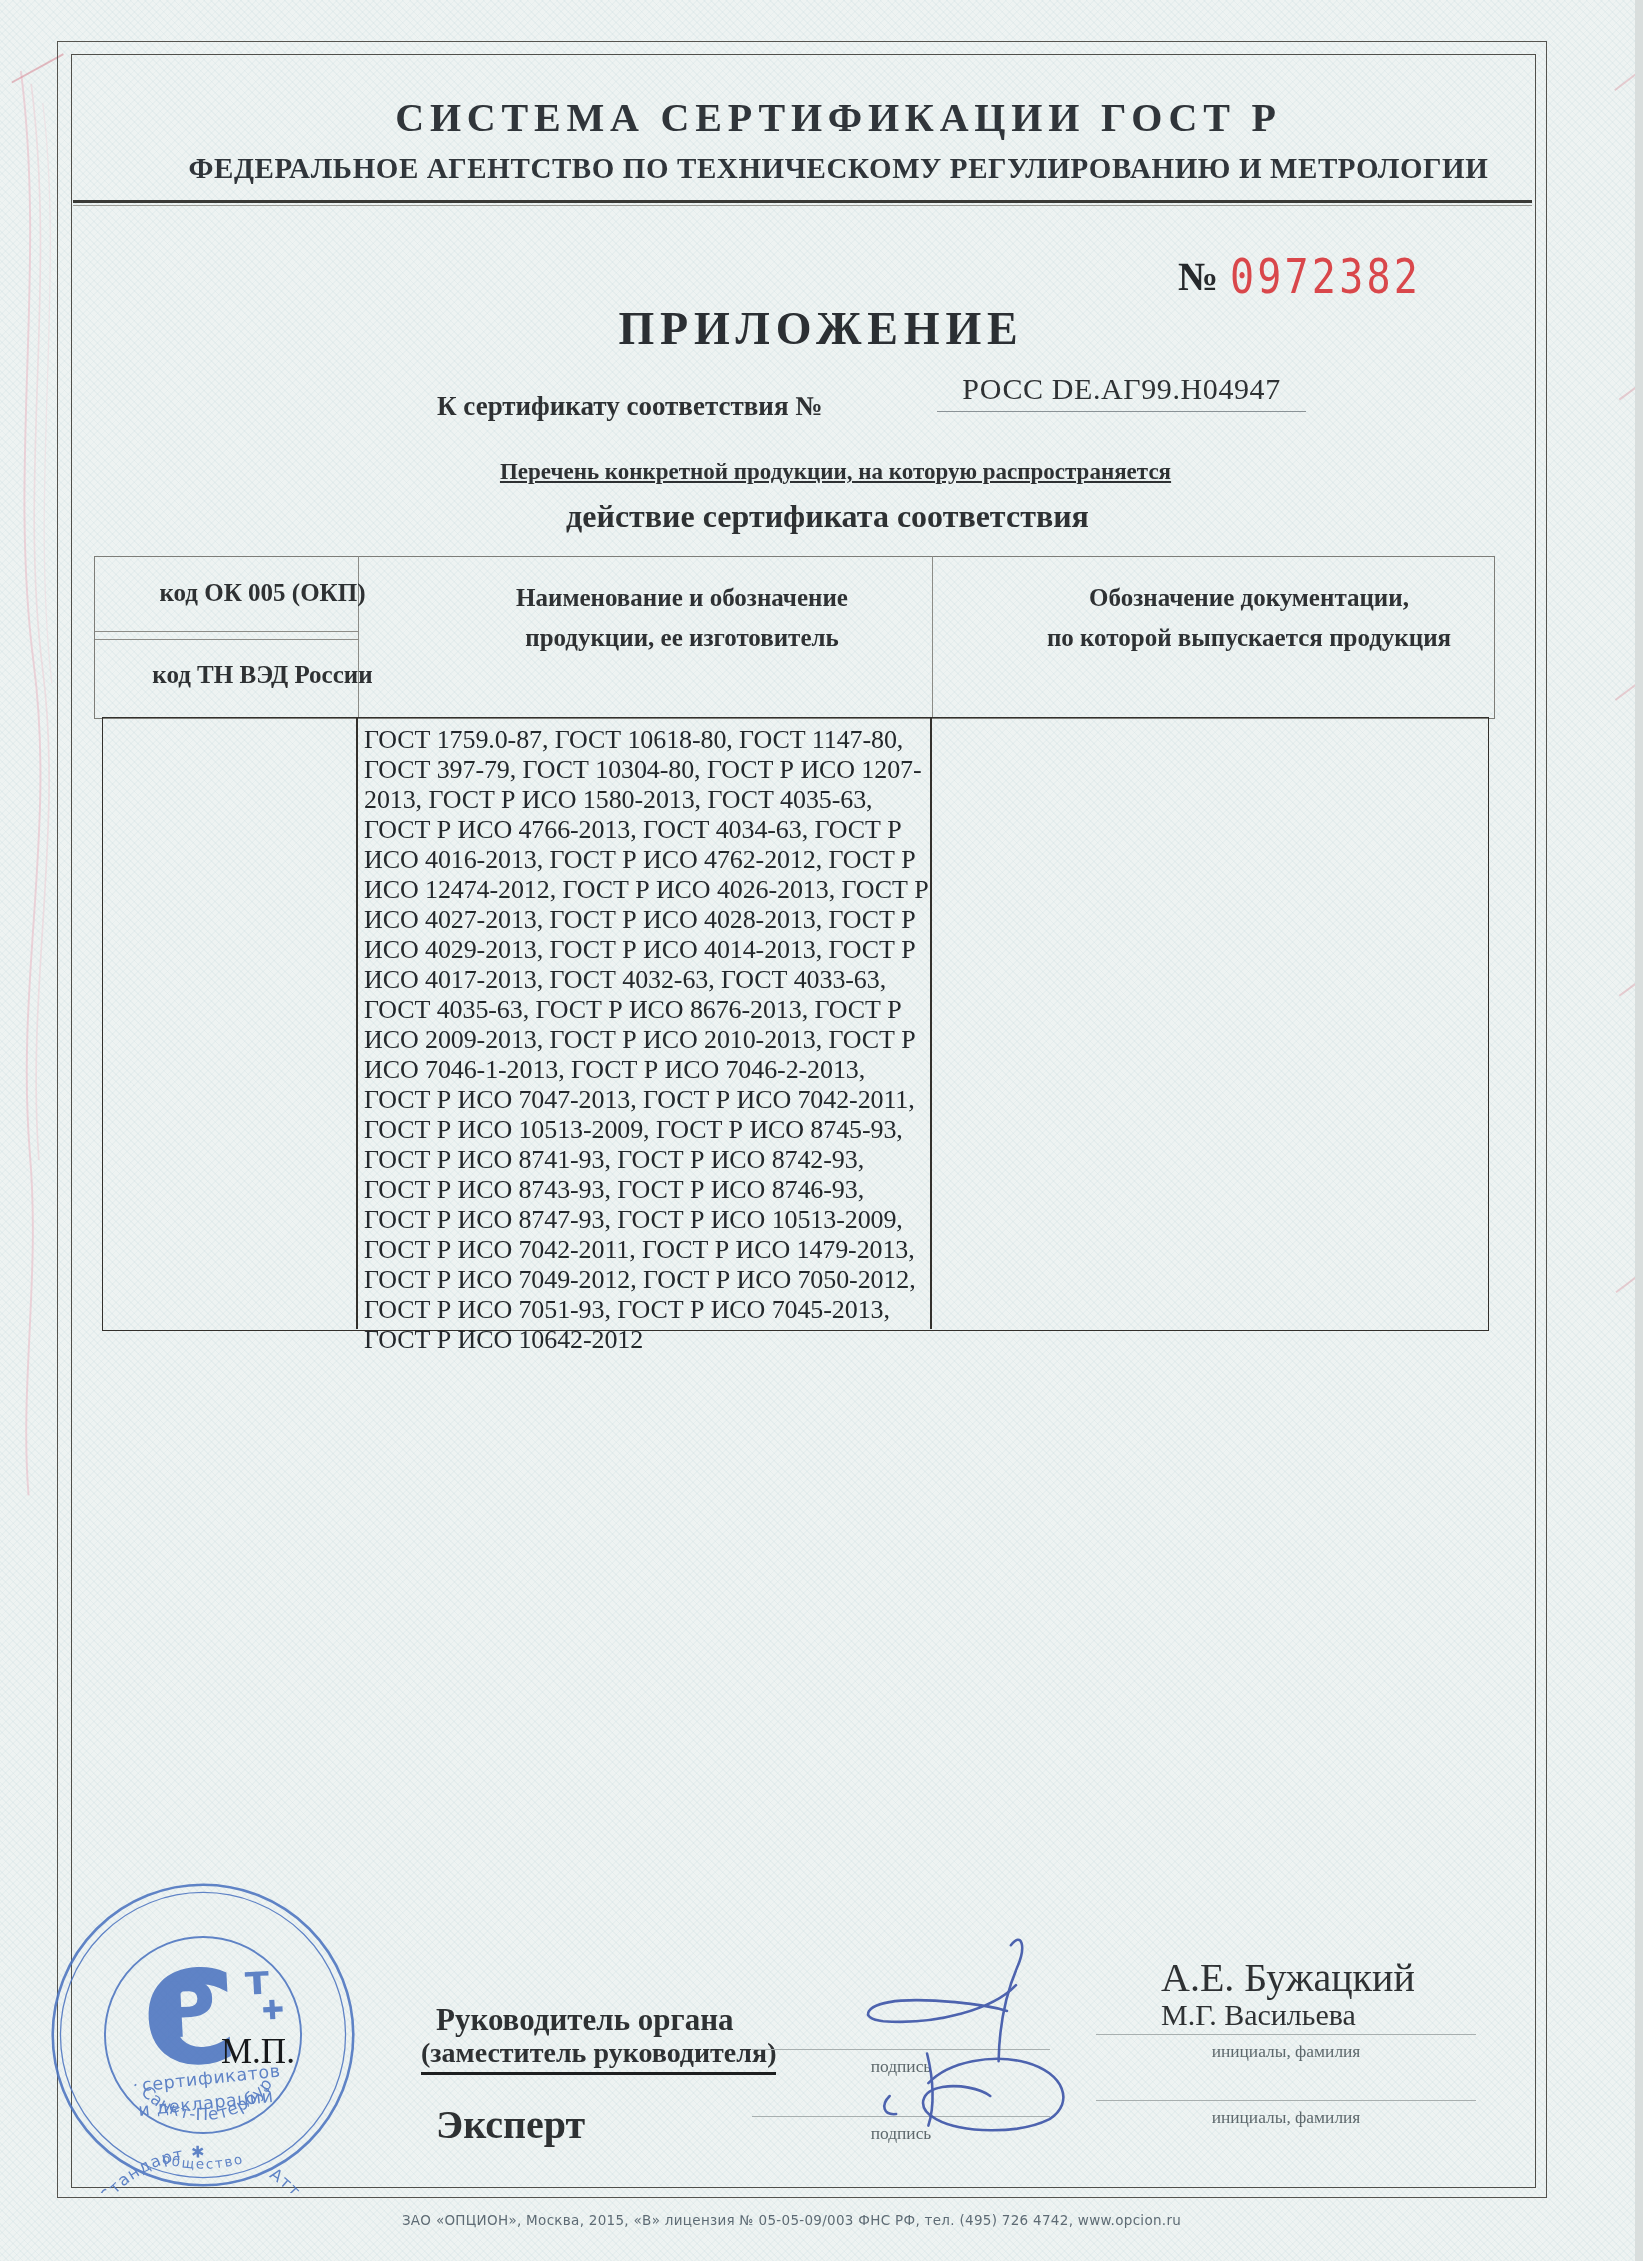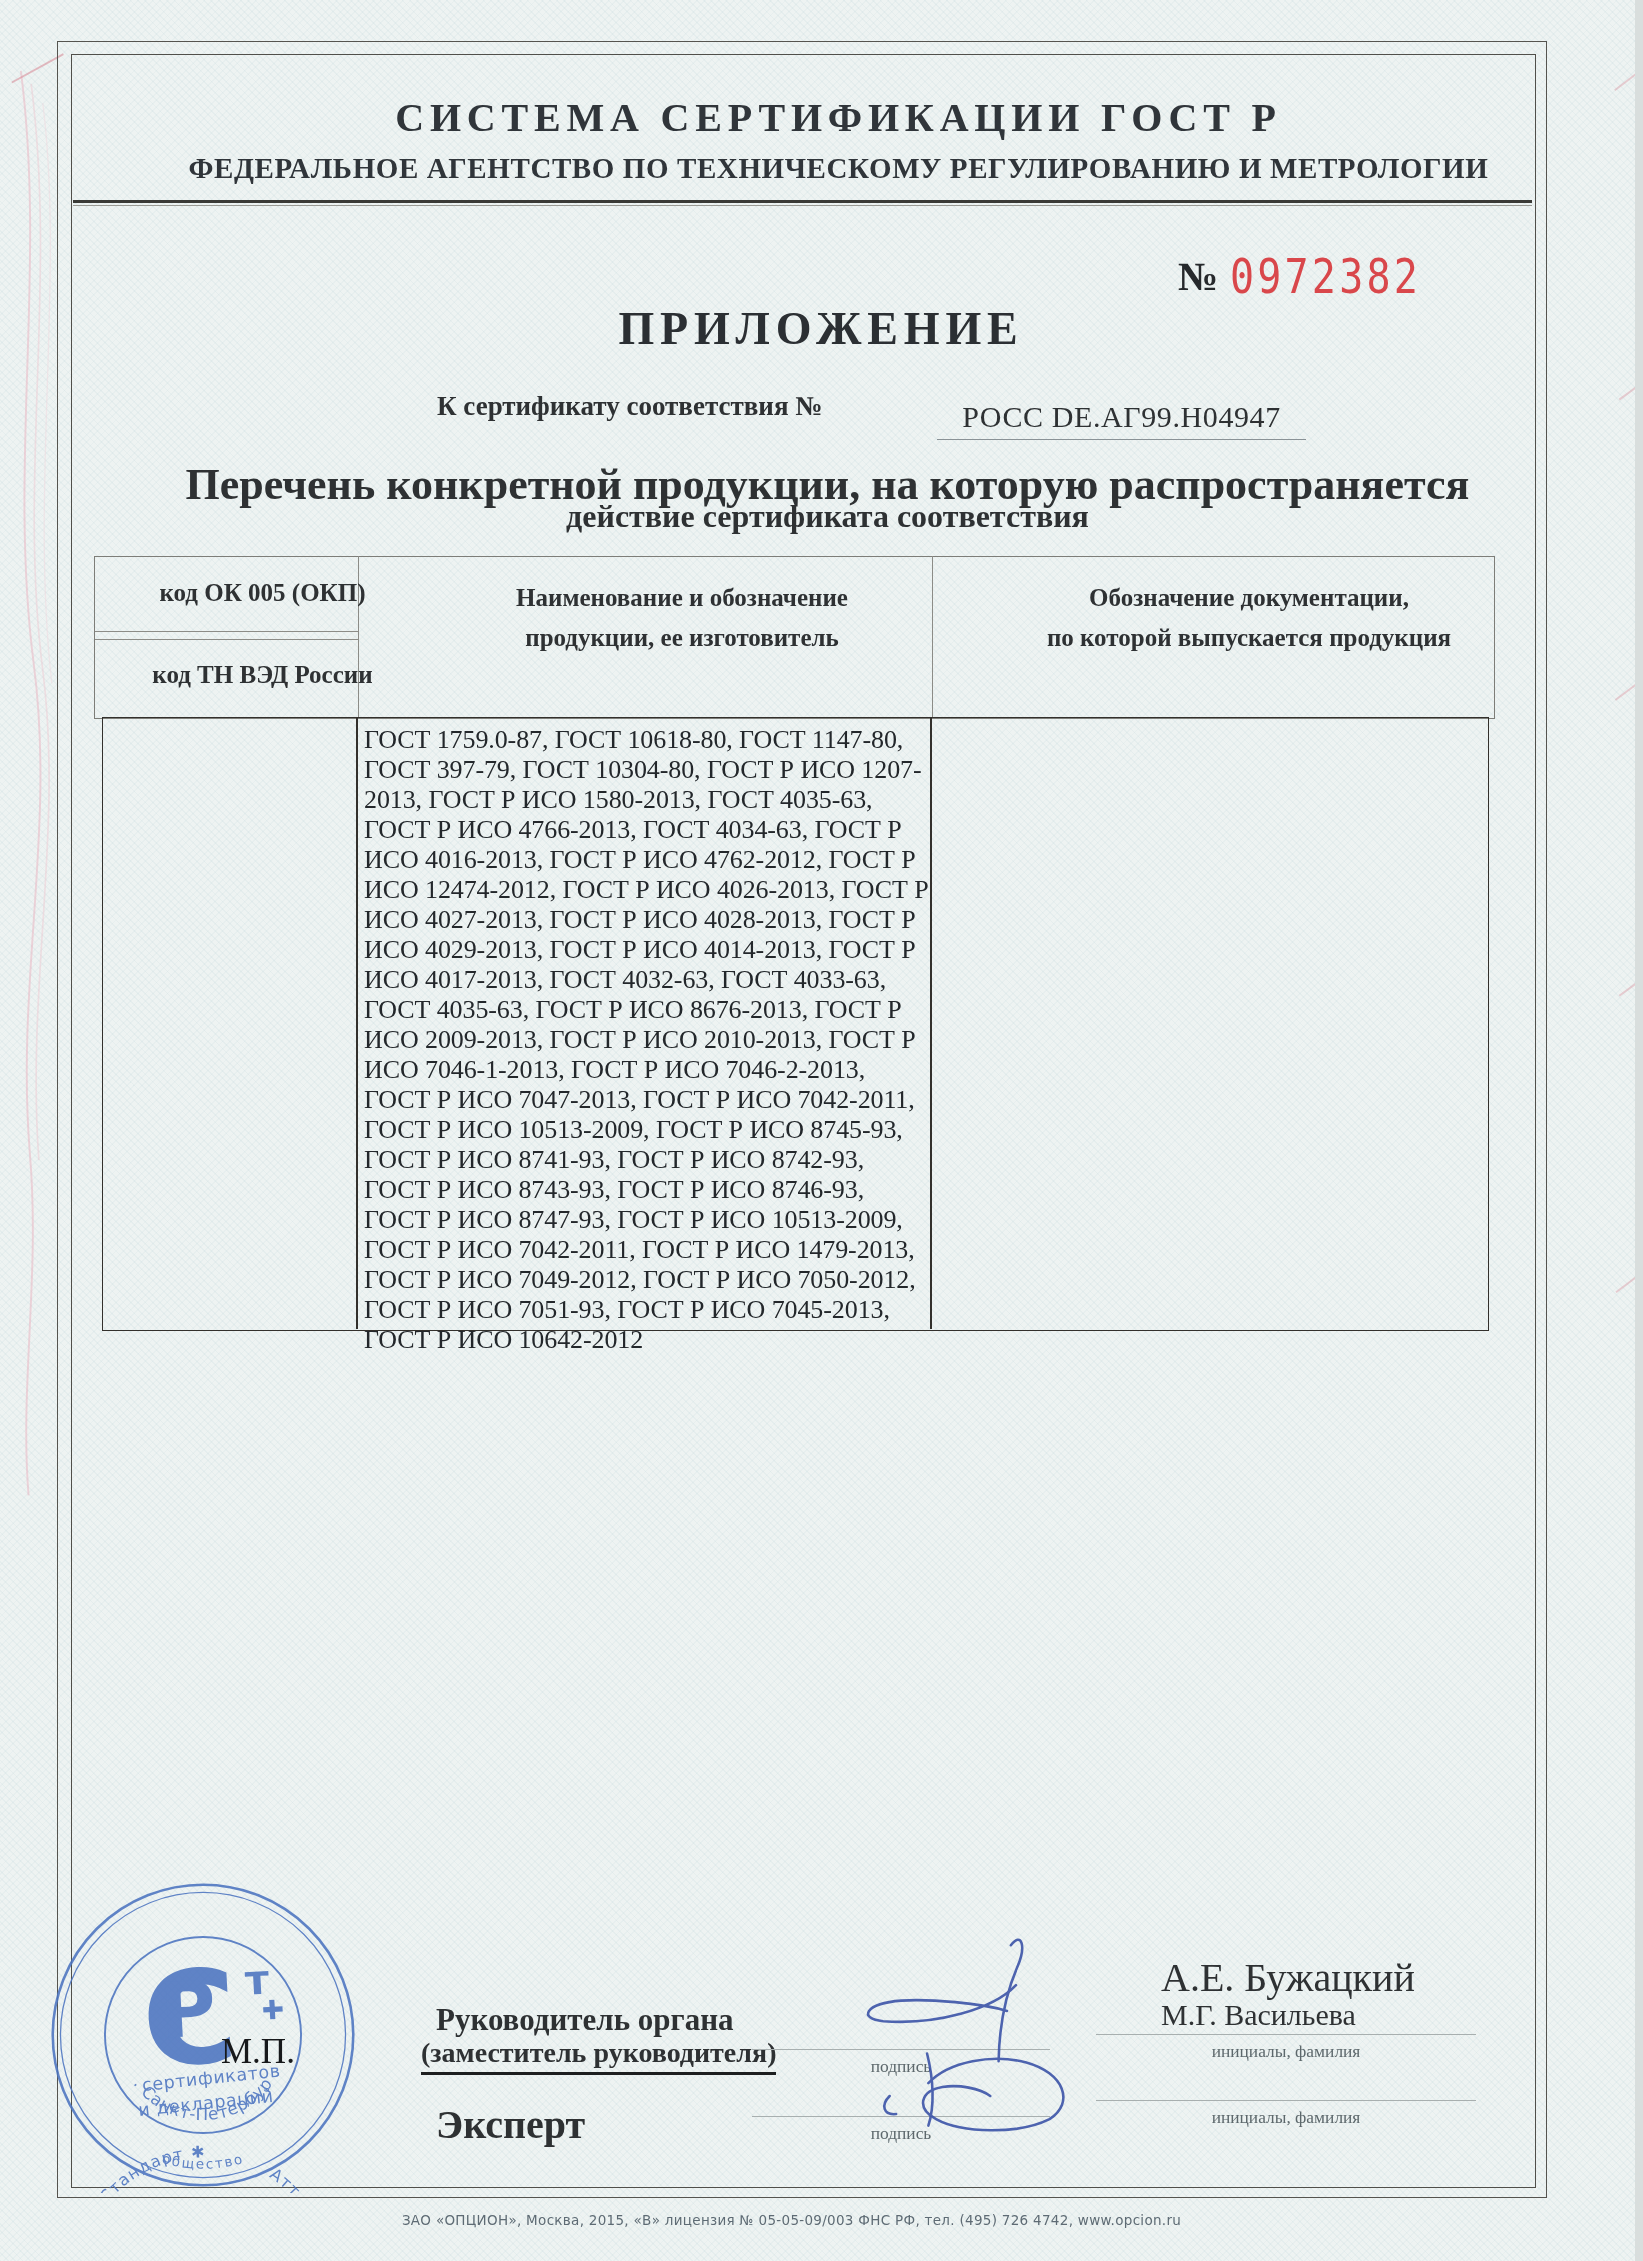--- a/index.html
+++ b/index.html
@@ -45,23 +45,23 @@
 
   <div class="abs ctr b nowrap" style="left:73px;top:94px;width:1459px;font-size:40px;letter-spacing:5.8px;color:#30353a;">СИСТЕМА СЕРТИФИКАЦИИ ГОСТ Р</div>
   <div class="abs ctr b nowrap" style="left:73px;top:152px;width:1459px;font-size:29px;letter-spacing:0.6px;color:#30353a;">ФЕДЕРАЛЬНОЕ АГЕНТСТВО ПО ТЕХНИЧЕСКОМУ РЕГУЛИРОВАНИЮ И МЕТРОЛОГИИ</div>
 
   <div class="abs b" style="left:1178px;top:253px;font-size:40px;color:#26292c;">№</div>
   <div class="abs" style="left:1230px;top:249px;font-family:'DejaVu Sans Mono',monospace;font-size:40px;letter-spacing:3.2px;color:#d9474b;transform:scaleY(1.18);transform-origin:top;">0972382</div>
 
   <div class="abs ctr b nowrap" style="left:0;top:302px;width:1570px;font-size:46px;letter-spacing:5.8px;color:#2b2f33;">ПРИЛОЖЕНИЕ</div>
 
   <div class="abs b nowrap" style="left:401px;top:391px;font-size:27px;font-weight:600;">К сертификату соответствия №</div>
-  <div class="abs ctr nowrap" style="left:901px;top:400px;width:369px;font-size:30px;letter-spacing:0.6px;border-bottom:1.9px solid #8a9296;padding-bottom:5.2px;">РОСС DE.АГ99.Н04947</div>
+  <div class="abs ctr nowrap" style="left:901px;top:372px;width:369px;font-size:30px;letter-spacing:0.6px;border-bottom:1.9px solid #8a9296;padding-bottom:5.2px;">РОСС DE.АГ99.Н04947</div>
 
-  <div class="abs ctr b nowrap" style="left:0;top:459px;width:1583px;font-size:44px;">Перечень конкретной продукции,  на которую распространяется</div>
+  <div class="abs ctr b nowrap" style="left:8px;top:459px;width:1583px;font-size:23px;text-decoration:underline;">Перечень конкретной продукции,  на которую распространяется</div>
   <div class="abs ctr b nowrap" style="left:0;top:498px;width:1583px;font-size:32px;">действие сертификата соответствия</div>
 
   <div class="greyborder" style="left:94px;top:556px;width:1399px;height:161px;"></div>
   <div class="abs" style="left:95px;top:631px;width:263px;height:1.3px;background:#8c8c87;"></div>
   <div class="abs" style="left:95px;top:639px;width:263px;height:1.3px;background:#8c8c87;"></div>
   <div class="abs" style="left:358px;top:556px;width:1.3px;height:161px;background:#8c8c87;"></div>
   <div class="abs" style="left:932px;top:556px;width:1.3px;height:161px;background:#8c8c87;"></div>
 
   <div class="abs ctr b nowrap" style="left:95px;top:579px;width:263px;font-size:25px;">код ОК 005 (ОКП)</div>
   <div class="abs ctr b nowrap" style="left:95px;top:661px;width:263px;font-size:25px;">код ТН ВЭД России</div>

